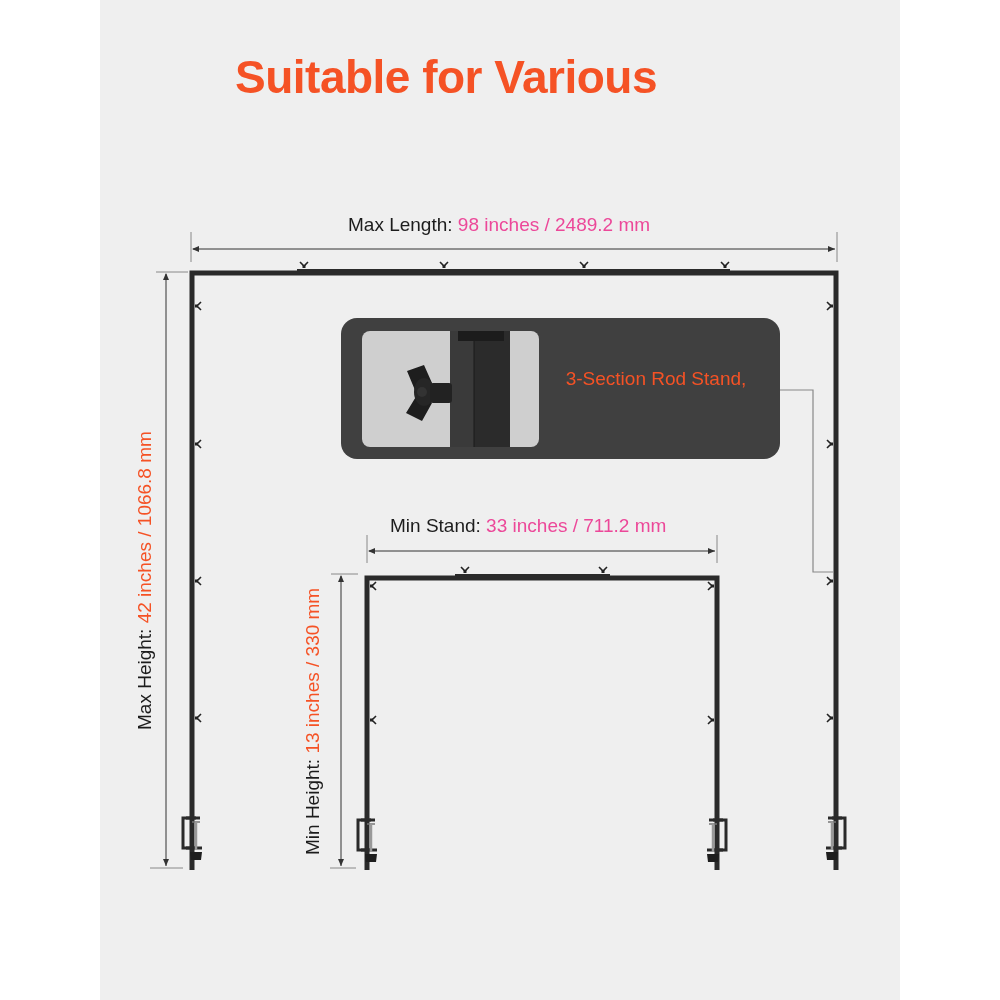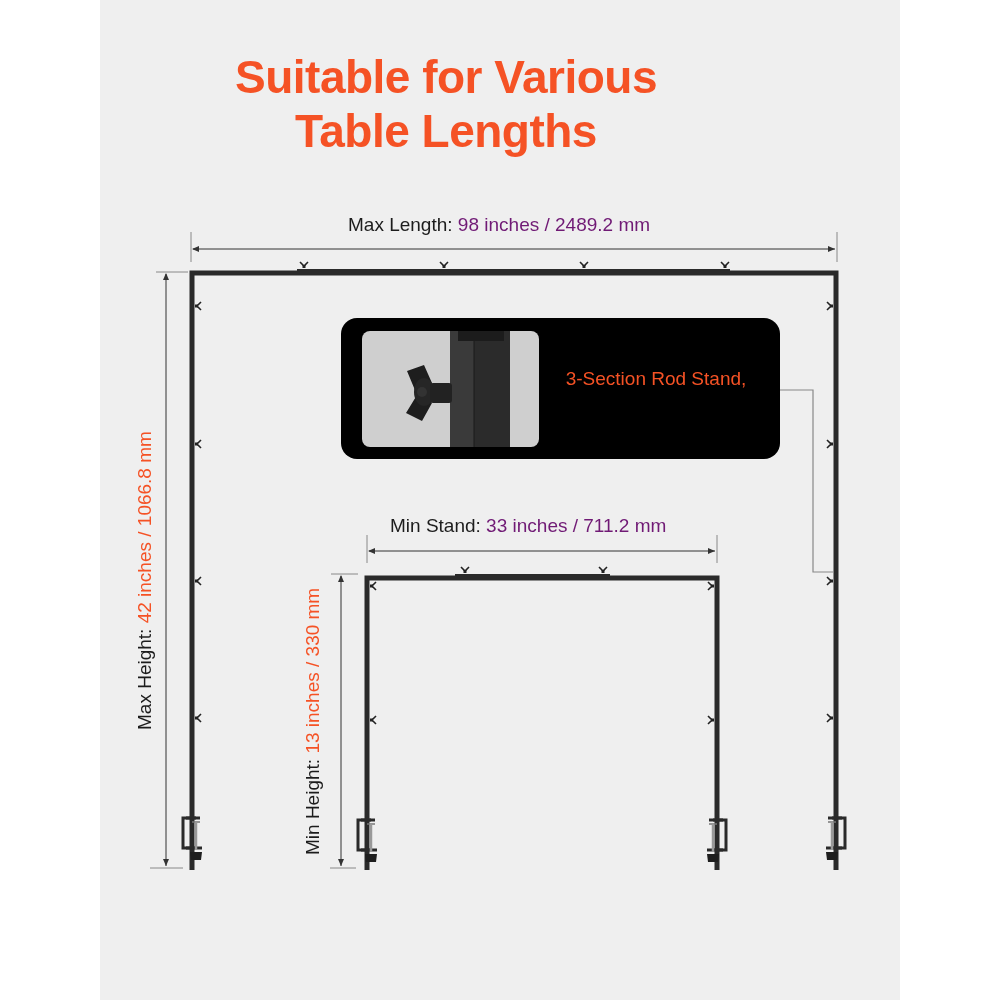--- a/index.html
+++ b/index.html
@@ -2,40 +2,39 @@
 <html><head>
   <meta charset="utf-8">
   <style>
     html, body { margin: 0; padding: 0; background: #ffffff; }
     body { width: 1000px; height: 1000px; position: relative; overflow: hidden;
            font-family: "Liberation Sans", "DejaVu Sans", sans-serif; }
     .panel { position: absolute; left: 100px; top: 0; width: 800px; height: 1000px; background: #efefef; }
     .title { position: absolute; left: 0; width: 892px; top: 50px; text-align: center;
              color: #f55225; font-weight: bold; font-size: 46px; line-height: 54px; letter-spacing: -0.5px; }
     .label { position: absolute; font-size: 19px; color: #1c1c1c; white-space: nowrap; line-height: 22px; }
-    .label .val { color: #701a75; }
+    .label .val { color: #ec4899; }
     .vlabel { position: absolute; font-size: 19px; color: #1c1c1c; white-space: nowrap; line-height: 22px;
               transform-origin: 0 0; transform: rotate(-90deg); }
     .vlabel .val { color: #f55225; }
     svg.diagram { position: absolute; left: 0; top: 0; }
     .callout { position: absolute; left: 341px; top: 318px; width: 439px; height: 141px;
-               background: #000000; border-radius: 16px; }
+               background: #404040; border-radius: 16px; }
     .callout-photo { position: absolute; left: 21px; top: 13px; width: 177px; height: 116px;
                      background: #cfcfcf; border-radius: 8px; overflow: hidden; }
     .callout-text { position: absolute; left: 205px; top: 47px; width: 220px; text-align: center;
                     color: #f55225; font-size: 19px; line-height: 28px; }
   </style>
 </head>
 <body>
 
 <div class="panel"></div>
 
 <div class="title">
   <div>Suitable for Various</div>
-  <div>Table Lengths</div>
 </div>
 
 <div class="label" style="left:348px; top:214px;">
   <span>Max Length:</span>
   <span class="val">98 inches / 2489.2 mm</span>
 </div>
 
 <div class="label" style="left:390px; top:515px;">
   <span>Min Stand:</span>
   <span class="val">33 inches / 711.2 mm</span>

